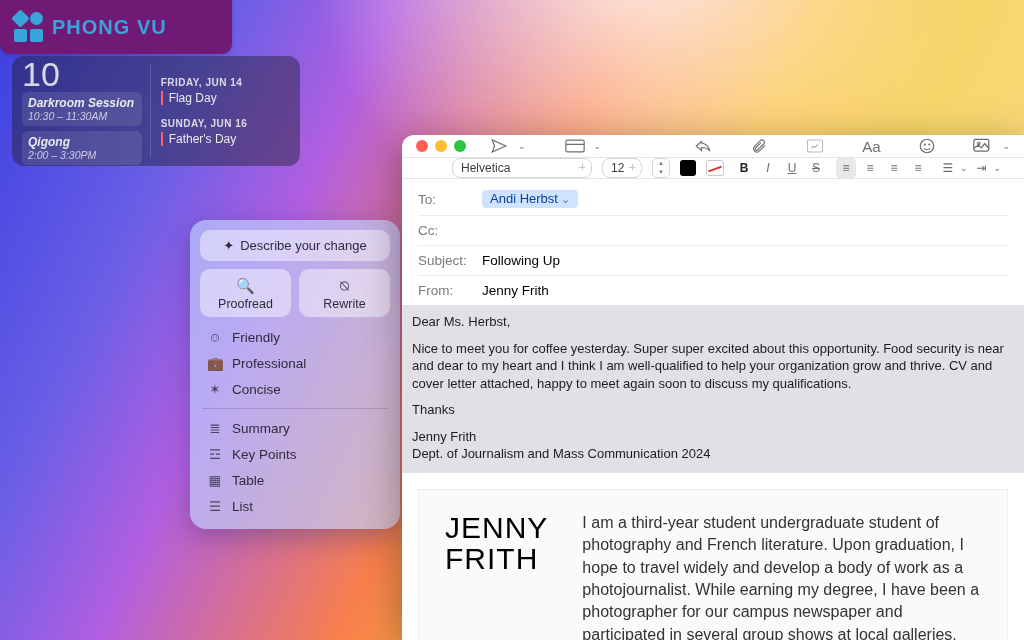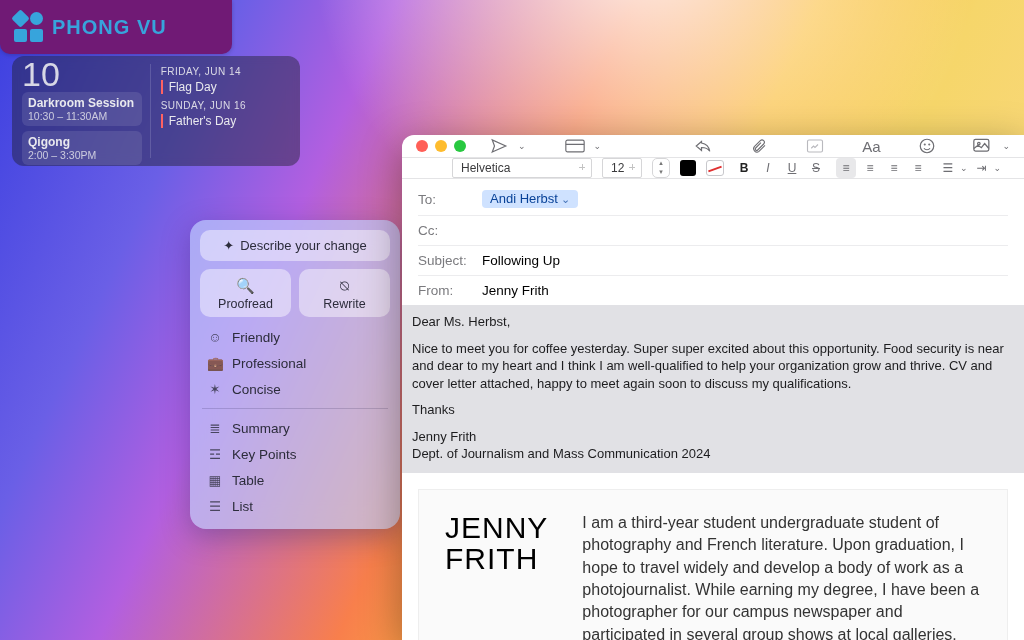--- a/index.html
+++ b/index.html
@@ -12,25 +12,25 @@
   .brand { position: absolute; top:0; left:0; width:232px; height:54px; background:#701a75; border-radius:0 0 10px 10px; display:flex; align-items:center; gap:8px; padding:0 14px; box-shadow:0 1px 4px rgba(0,0,0,.2);}
   .brand-ico { display:flex; flex-wrap:wrap; width:30px; height:30px; gap:3px;}
   .brand-ico span{width:13px;height:13px;background:#37a4dc;border-radius:2px;}
   .brand-ico span:nth-child(1){transform:rotate(45deg);}
   .brand-ico span:nth-child(2){border-radius:50%;}
   .brand-text{font-size:20px;font-weight:800;letter-spacing:1px;color:#37a4dc;}
   
   .cal { position:absolute; top:56px; left:12px; width:288px; height:110px; background:rgba(30,30,45,.45); backdrop-filter:blur(6px); border-radius:12px; color:#e9e9ee; padding:8px 10px; font-size:12px; display:flex;}
   .cal-left{flex:0 0 48%; border-right:1px solid rgba(255,255,255,.15); padding-right:8px;}
   .cal-bignum{font-size:34px;font-weight:300;line-height:0.6;margin-bottom:8px;opacity:.9;}
-  .cal-ev{background:rgba(255,255,255,.1);border-radius:6px;padding:4px 6px;margin-bottom:5px;}
+  .cal-ev{background:rgba(255,255,255,.1);border-radius:6px;padding:4px 6px;margin-bottom:5px;font-style:italic;}
   .cal-ev-title{font-weight:600;font-size:12px;}
   .cal-ev-time{font-size:10.5px;opacity:.8;}
   .cal-right{flex:1;padding-left:10px;}
-  .cal-dayhdr{font-size:10px;text-transform:uppercase;letter-spacing:.5px;opacity:.9;margin:2px 0 3px;font-weight:400;}
+  .cal-dayhdr{font-size:10px;text-transform:uppercase;letter-spacing:.5px;opacity:.9;margin:13px 0 3px;font-weight:700;}
   .cal-holiday{border-left:2px solid #ff6262;padding-left:6px;font-size:12px;margin-bottom:6px;}
   
   .wtools{position:absolute;top:220px;left:190px;width:210px;background:rgba(190,210,255,.65);backdrop-filter:blur(12px);border-radius:16px;padding:10px;box-shadow:0 8px 28px rgba(30,40,120,.35);color:#2c2c3b;font-size:13.5px;}
   .wt-desc{display:flex;align-items:center;gap:6px;justify-content:center;background:rgba(255,255,255,.45);border-radius:10px;padding:8px 6px;font-size:13px;margin-bottom:8px;}
   .wt-pair{display:flex;gap:8px;margin-bottom:8px;}
   .wt-btn{flex:1;background:rgba(255,255,255,.45);border-radius:10px;padding:8px 4px 6px;text-align:center;font-size:12.5px;}
   .wt-btn .ico{display:block;font-size:15px;margin-bottom:2px;}
   .wt-item{display:flex;align-items:center;gap:9px;padding:5px 7px;border-radius:6px;}
   .wt-div{height:1px;background:rgba(0,0,40,.15);margin:6px 2px;}
   .wt-ico{width:16px;text-align:center;opacity:.8;}
@@ -38,21 +38,21 @@
   .mail{position:absolute;top:135px;left:402px;right:0;bottom:0;background:#fff;border-radius:12px 0 0 0;box-shadow:0 10px 40px rgba(0,0,0,.35);overflow:hidden;display:flex;flex-direction:column;}
   .mail-titlebar{height:38px;display:flex;align-items:center;padding:0 14px;gap:10px;border-bottom:1px solid #e4e4e6;}
   .traffic{display:flex;gap:7px;margin-right:12px;}
   .tdot{width:12px;height:12px;border-radius:50%;}
   .td-r{background:#ff5f57;} .td-y{background:#febc2e;} .td-g{background:#28c840;}
   .tb-ico{width:22px;height:22px;display:flex;align-items:center;justify-content:center;color:#6e6e73;font-size:16px;}
   .tb-gap{flex:1;}
   .tb-drop{font-size:9px;margin-left:-2px;color:#6e6e73;}
   
   .fmtbar{height:34px;display:flex;align-items:center;gap:10px;padding:0 14px;border-bottom:1px solid #e4e4e6;font-size:12px;color:#3a3a3c;}
-  .sel{border:1px solid #d6d6d8;border-radius:2px;padding:2px 20px 2px 8px;position:relative;background:#fff;font-size:12px;}
+  .sel{border:1px solid #d6d6d8;border-radius:8px;padding:2px 20px 2px 8px;position:relative;background:#fff;font-size:12px;}
   .sel::after{content:"";position:absolute;right:5px;top:3px;width:8px;height:10px;background:linear-gradient(#888,#888) center/6px 1px no-repeat,linear-gradient(#888,#888) center/1px 6px no-repeat;transform:rotate(0);opacity:.5;}
   .stepper{border:1px solid #d6d6d8;border-radius:5px;width:18px;height:20px;display:flex;flex-direction:column;}
   .stepper div{flex:1;font-size:7px;text-align:center;color:#777;}
   .swatch{width:16px;height:16px;background:#000;border-radius:3px;}
   .nocolor{width:18px;height:16px;border:1px solid #c8c8cc;border-radius:3px;position:relative;}
   .nocolor::after{content:"";position:absolute;left:1px;right:1px;top:7px;height:2px;background:#e03131;transform:rotate(-20deg);}
   .fmtgroup{display:flex;gap:4px;align-items:center;}
   .fmtbtn{width:20px;height:20px;display:flex;align-items:center;justify-content:center;color:#6e6e73;font-size:12px;border-radius:4px;}
   .fmtbtn.bold{font-weight:800;color:#222;}
   .fmtbtn.sel-active{background:#e8e8ea;}

